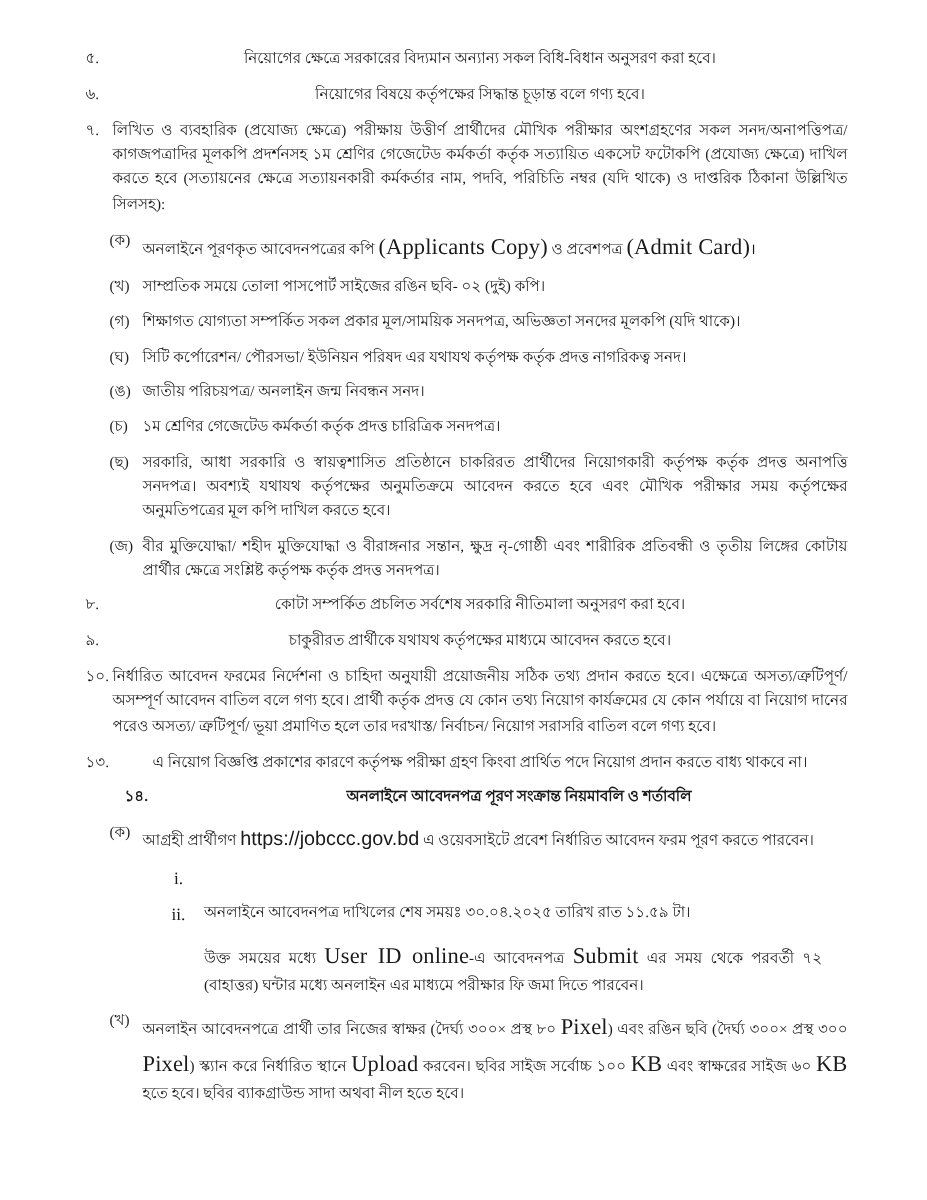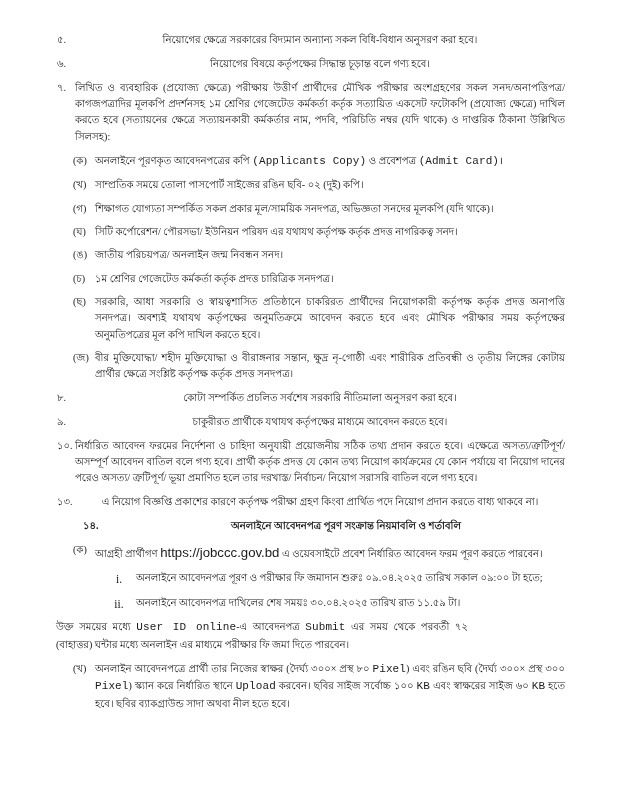--- a/index.html
+++ b/index.html
@@ -82,31 +82,32 @@
     width: 34px;
     font-family: "Liberation Serif", serif;
     font-size: 11.5px;
     text-align: center;
   }
   .roman-item .rbody {
     flex: 1 1 auto;
     text-align: left;
   }
   .roman-note {
+    margin-left: 80px;
     margin-bottom: 7px;
     font-size: 10.1px;
     line-height: 1.62;
     text-align: justify;
     width: 412px;
   }
 
   
   .lat {
-    font-family: Liberation Mono, monospace;
-    font-size: 11px;
+    font-family: Liberation Serif, serif;
+    font-size: 15px;
     letter-spacing: 0.1px;
   }
   .url {
     font-family: Liberation Sans, sans-serif;
     font-size: 13.2px;
   }
 
   .bold { font-weight: bold; margin-left: 26px; }
 </style>
 </head>
@@ -189,21 +190,20 @@
 
     <div class="subclause">
       <span class="slabel">(ক)</span>
       <span class="sbody nojust">
         <span>আগ্রহী প্রার্থীগণ </span><span class="url">https://jobccc.gov.bd</span><span> এ ওয়েবসাইটে প্রবেশ নির্ধারিত আবেদন ফরম পূরণ করতে পারবেন।</span>
       </span>
     </div>
 
     <div class="roman-item">
       <span class="rlabel">i.</span>
-      <span class="rbody">অনলাইনে আবেদনপত্র পূরণ ও পরীক্ষার ফি জমাদান শুরুঃ ০৯.০৪.২০২৫ তারিখ সকাল ০৯:০০ টা হতে;</span>
     </div>
     <div class="roman-item">
       <span class="rlabel">ii.</span>
       <span class="rbody">অনলাইনে আবেদনপত্র দাখিলের শেষ সময়ঃ ৩০.০৪.২০২৫ তারিখ রাত ১১.৫৯ টা।</span>
     </div>
     <div class="roman-note"><span>উক্ত সময়ের মধ্যে </span><span class="lat">User ID online</span><span>-এ আবেদনপত্র </span><span class="lat">Submit</span><span> এর সময় থেকে পরবর্তী ৭২ (বাহাত্তর) ঘন্টার মধ্যে অনলাইন এর মাধ্যমে পরীক্ষার ফি জমা দিতে পারবেন।</span></div>
 
     <div class="subclause">
       <span class="slabel">(খ)</span>
       <span class="sbody"><span>অনলাইন আবেদনপত্রে প্রার্থী তার নিজের স্বাক্ষর (দৈর্ঘ্য ৩০০× প্রস্থ ৮০ </span><span class="lat">Pixel</span><span>) এবং রঙিন ছবি (দৈর্ঘ্য ৩০০× প্রস্থ ৩০০ </span><span class="lat">Pixel</span><span>) স্ক্যান করে নির্ধারিত স্থানে </span><span class="lat">Upload</span><span> করবেন। ছবির সাইজ সর্বোচ্চ ১০০ </span><span class="lat">KB</span><span> এবং স্বাক্ষরের সাইজ ৬০ </span><span class="lat">KB</span><span> হতে হবে। ছবির ব্যাকগ্রাউন্ড সাদা অথবা নীল হতে হবে।</span></span>

